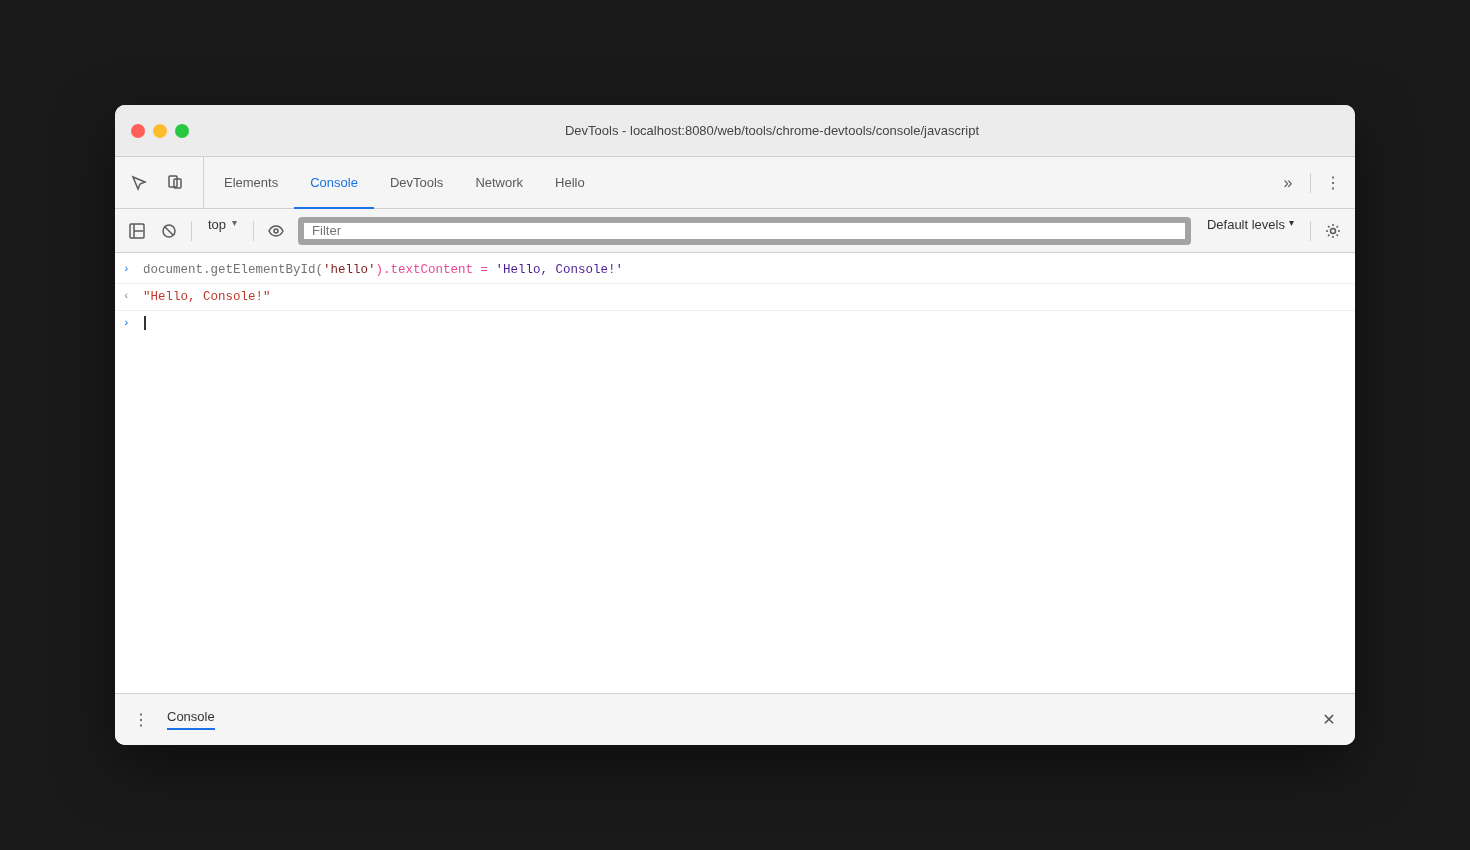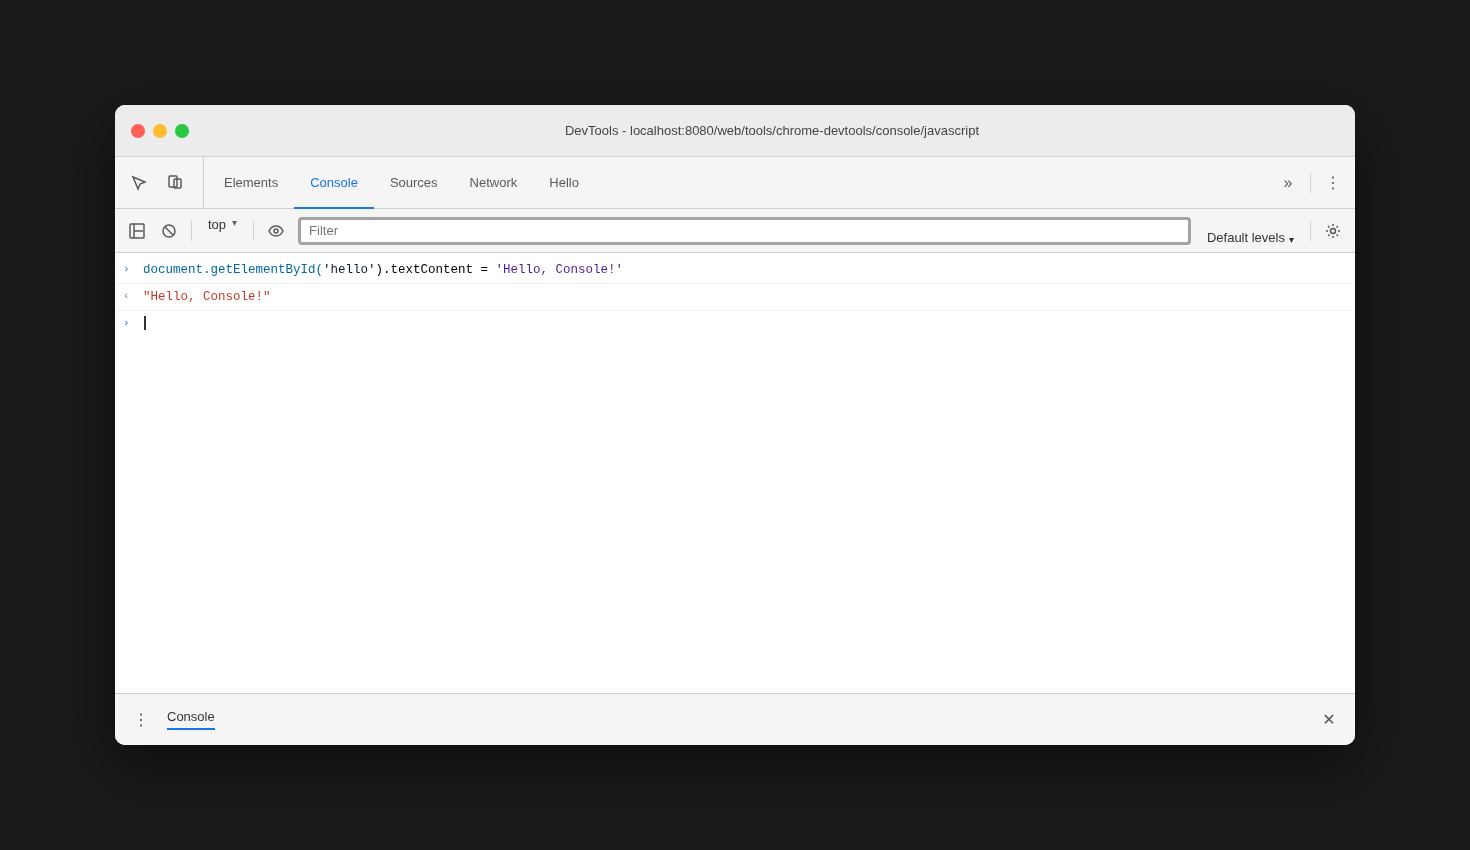--- a/index.html
+++ b/index.html
@@ -188,39 +188,39 @@
       margin-left: 6px;
       font-size: 10px;
       color: #666;
     }
 
     .filter-input-wrapper {
       flex: 1;
       display: flex;
       align-items: center;
       background: #fff;
-      border: 3px solid #a3a3a3;
+      border: 6px solid #a3a3a3;
       border-radius: 4px;
       padding: 0 8px;
       height: 28px;
       margin: 0 4px;
     }
 
     .filter-input {
       border: none;
       outline: none;
       font-size: 13px;
       color: #333;
       background: transparent;
       flex: 1;
     }
 
     .default-levels-btn {
       display: flex;
-      align-items: flex-end;
+      align-items: flex-start;
       background: transparent;
       border: none;
       font-size: 13px;
       color: #333;
       cursor: pointer;
       padding: 0 8px;
       height: 28px;
       border-radius: 4px;
       white-space: nowrap;
     }
@@ -394,21 +394,21 @@
     </div>
 
     <div class="tabs">
       <div class="tab">
         <span>Elements</span>
       </div>
       <div class="tab active">
         <span>Console</span>
       </div>
       <div class="tab">
-        <span>Sources</span>
+        <span>DevTools</span>
       </div>
       <div class="tab">
         <span>Network</span>
       </div>
       <div class="tab">
         <span>Hello</span>
       </div>
     </div>
 
     <div class="tab-bar-right">
@@ -470,21 +470,21 @@
         <path d="M8 1v2M8 13v2M1 8h2M13 8h2M3.05 3.05l1.41 1.41M11.54 11.54l1.41 1.41M3.05 12.95l1.41-1.41M11.54 4.46l1.41-1.41"></path>
       </svg>
     </div>
   </div>
 
   <div class="console-output">
 
     <div class="console-line">
       <span class="line-arrow blue">›</span>
       <span class="line-content">
-        <span style="color:#0369a1">document.getElementById(</span><span style="color:#0f172a">'hello'</span><span style="color:#000000">).textContent = </span><span style="color:#4c1d95">'Hello, Console!'</span>
+        <span style="color:#737373">document.getElementById(</span><span style="color:#7f1d1d">'hello'</span><span style="color:#ec4899">).textContent = </span><span style="color:#4c1d95">'Hello, Console!'</span>
       </span>
     </div>
 
     <div class="console-line">
       <span class="line-arrow output">‹</span>
       <span class="line-content">
         <span style="color:#c0392b">"Hello, Console!"</span>
       </span>
     </div>
 

